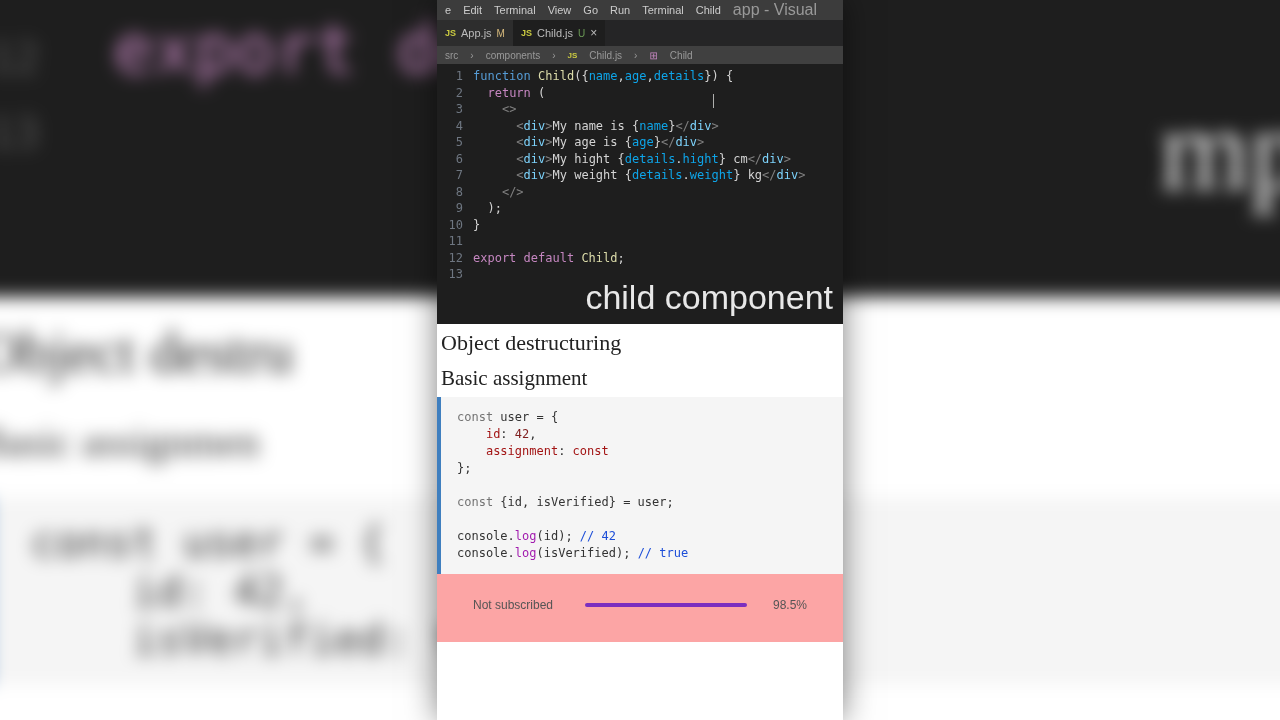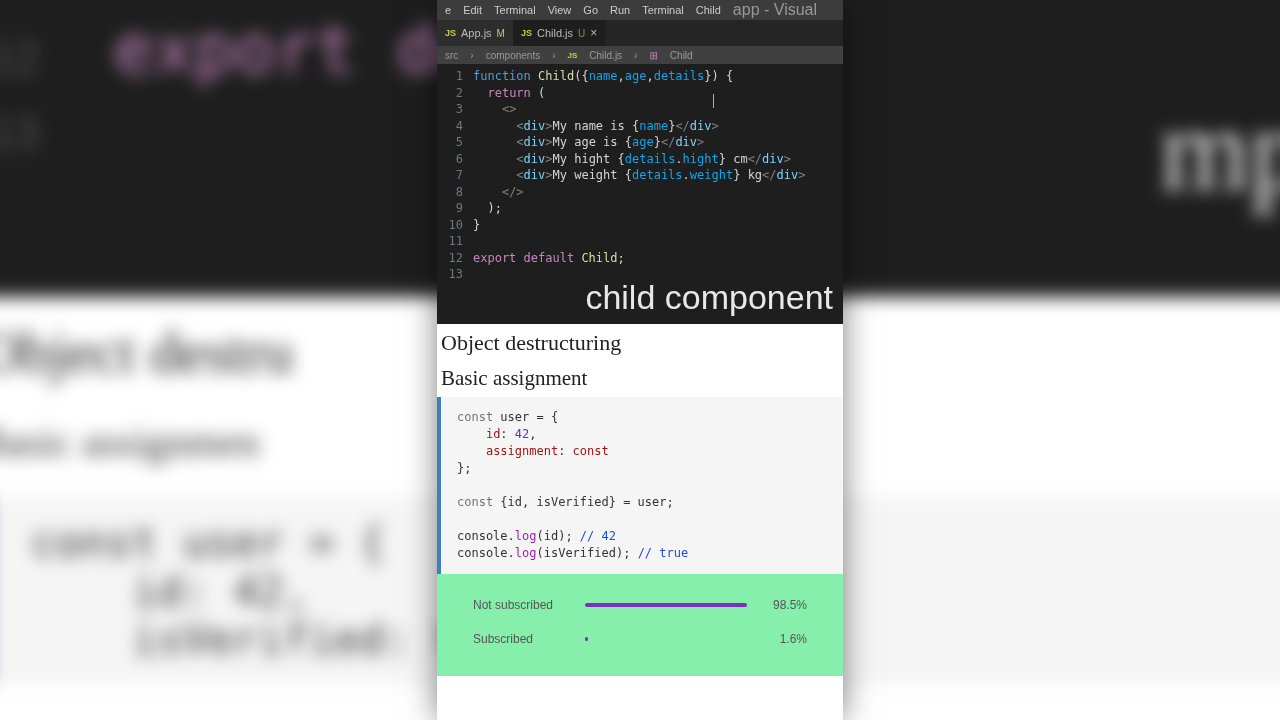--- a/index.html
+++ b/index.html
@@ -151,27 +151,27 @@
     border-left:4px solid #3f7fbf;
     background:#f5f5f5;
     padding:12px 16px;
     font-family:"Consolas",monospace;
     font-size:12px;
     line-height:17px;
     color:#333;
   }
   .doc .kw{color:#737373;}
   .doc .prop{color:#a31515;}
-  .doc .num{color:#6d28d9;}
+  .doc .num{color:#7f1d1d;}
   .doc .bool{color:#a31515;}
   .doc .fn{color:#a21caf;}
   .doc .cmt{color:#1d4ed8;}
 
   .stats{
-    background:#86efac;
+    background:#fca5a5;
     padding:24px 36px 10px;
   }
   .stat-row{
     display:flex;
     align-items:center;
     gap:16px;
     font-size:12px;
     color:#555;
     margin-bottom:20px;
   }
@@ -271,25 +271,18 @@
 console.<span class="fn">log</span>(id); <span class="cmt">// 42</span>
 console.<span class="fn">log</span>(isVerified); <span class="cmt">// true</span></pre>
     <div class="stats" id="stats">
         <div class="stat-row">
           <span class="stat-label">Not subscribed</span>
           <div class="bar-track">
             <div class="bar-fill" style="width:100%"></div>
           </div>
           <span class="stat-pct">98.5%</span>
         </div>
-        <div class="stat-row">
-          <span class="stat-label">Subscribed</span>
-          <div class="bar-track">
-            <div class="bar-fill" style="width:2%"></div>
-          </div>
-          <span class="stat-pct">1.6%</span>
-        </div>
       </div>
   </div>
 
 </div>
 
 <div class="overlay-title">child component</div>
 
 </body></html>

